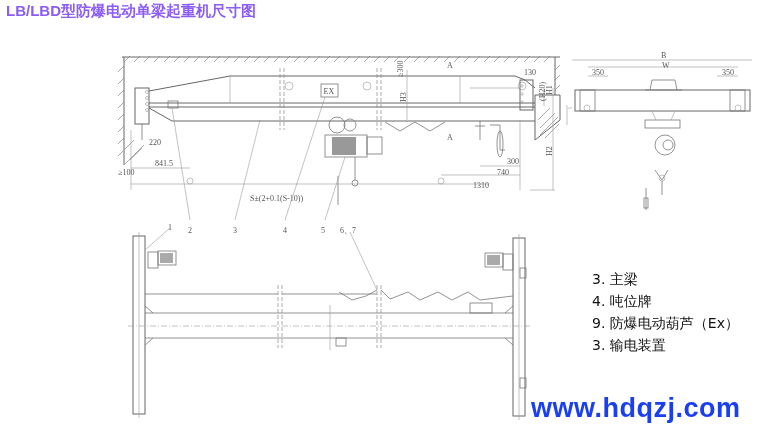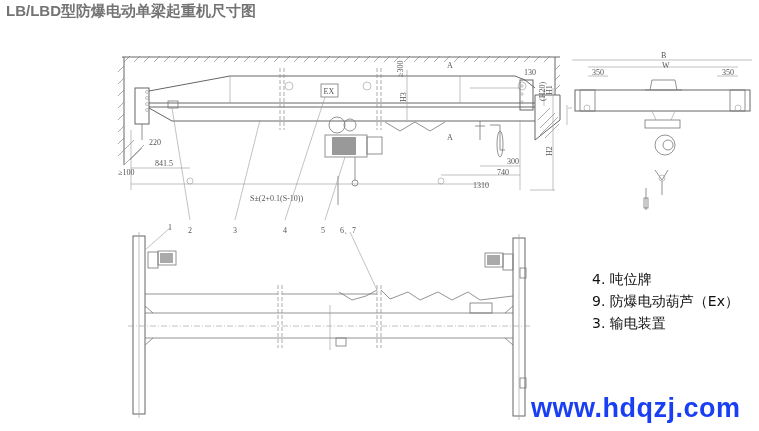--- a/index.html
+++ b/index.html
@@ -1,19 +1,19 @@
 <!DOCTYPE html>
 <html><head>
   <meta charset="utf-8">
   <style>
     html, body { margin: 0; padding: 0; background: #ffffff; }
     body { width: 759px; height: 431px; position: relative; overflow: hidden;
            font-family: "Liberation Sans", "DejaVu Sans", sans-serif; }
     .title { position: absolute; left: 6px; top: 2px; font-size: 15px; font-weight: bold;
-             color: #737373; letter-spacing: 0px; white-space: nowrap; }
+             color: #8b5cf6; letter-spacing: 0px; white-space: nowrap; }
     svg.drawing { position: absolute; left: 0; top: 0; }
     .legend { position: absolute; left: 592px; top: 268px; font-size: 14px; color: #111111;
               font-family: "DejaVu Sans", sans-serif; line-height: 22px; }
     .legend-item { white-space: nowrap; }
     .watermark { position: absolute; left: 531px; top: 393px; font-size: 27px; font-weight: bold;
                  color: #1a3ff2; font-family: "Liberation Sans", sans-serif;
                  letter-spacing: 0.5px; white-space: nowrap; }
     .dim { font-family: "Liberation Serif", serif; font-size: 8px; fill: #555; }
     .ln { stroke: #777; stroke-width: 0.8; fill: none; }
     .lnd { stroke: #666; stroke-width: 1; fill: none; }
@@ -196,18 +196,19 @@
 
     <path class="ln" d="M339 292 L352 300 L366 296 L377 290 M381 290 L390 299 L408 292 L420 300 L438 292 L452 300 L468 292 L480 300 L513 296"></path>
     <line class="thin" x1="377" y1="290" x2="350" y2="232"></line>
     <rect class="ln" x="470" y="303" width="22" height="10"></rect>
     <rect class="ln" x="336" y="338" width="10" height="8"></rect>
     <line class="thin" x1="330" y1="305" x2="330" y2="350"></line>
   </g>
 </svg>
 
 <div class="legend">
+  <div class="legend-item">3. 主梁</div>
   <div class="legend-item">4. 吨位牌</div>
   <div class="legend-item">9. 防爆电动葫芦（Ex）</div>
   <div class="legend-item">3. 输电装置</div>
 </div>
 
 <div class="watermark">www.hdqzj.com</div>
 
 </body></html>

